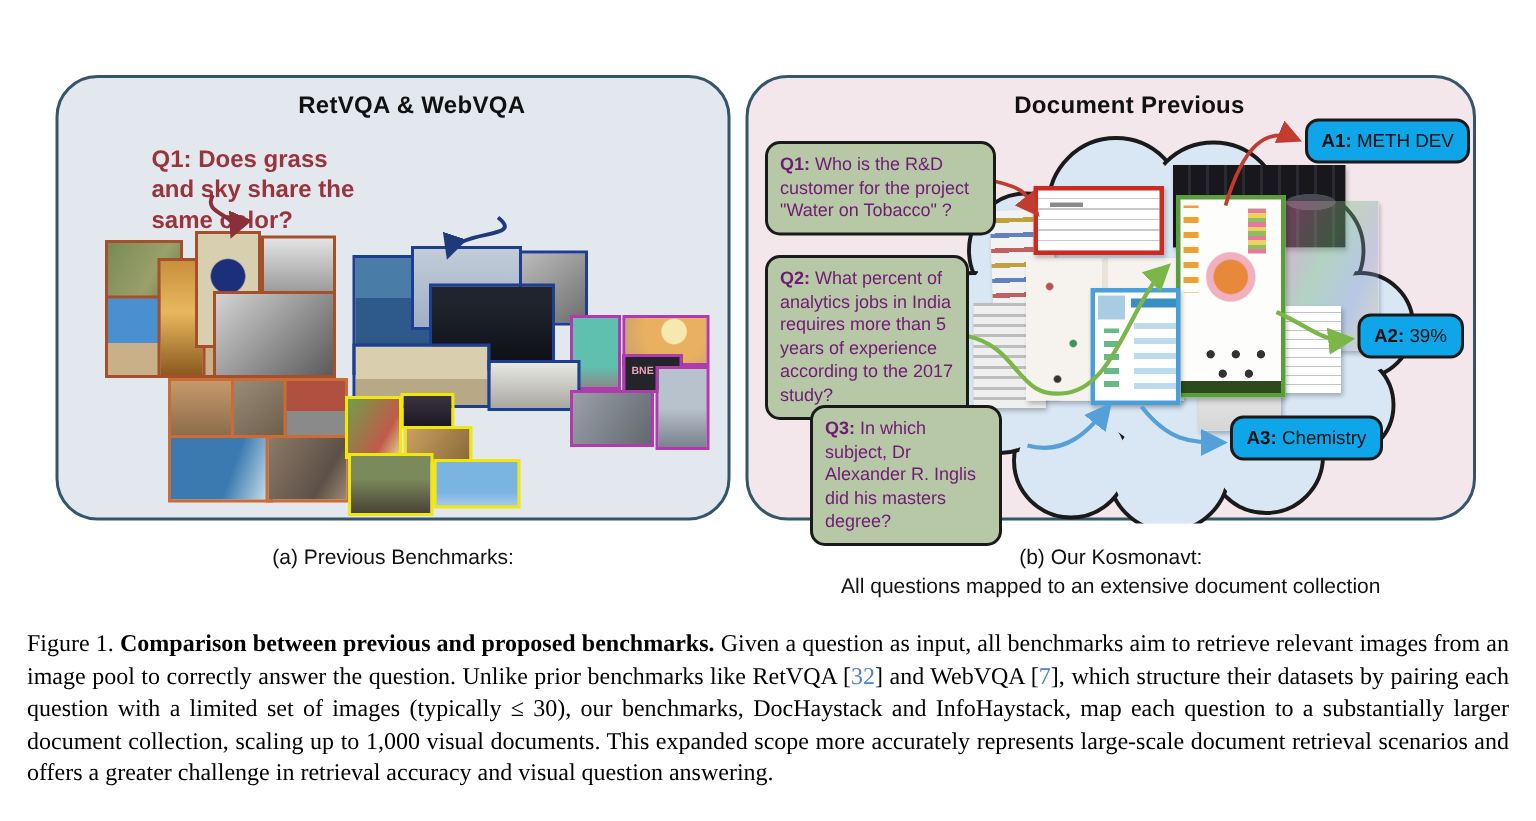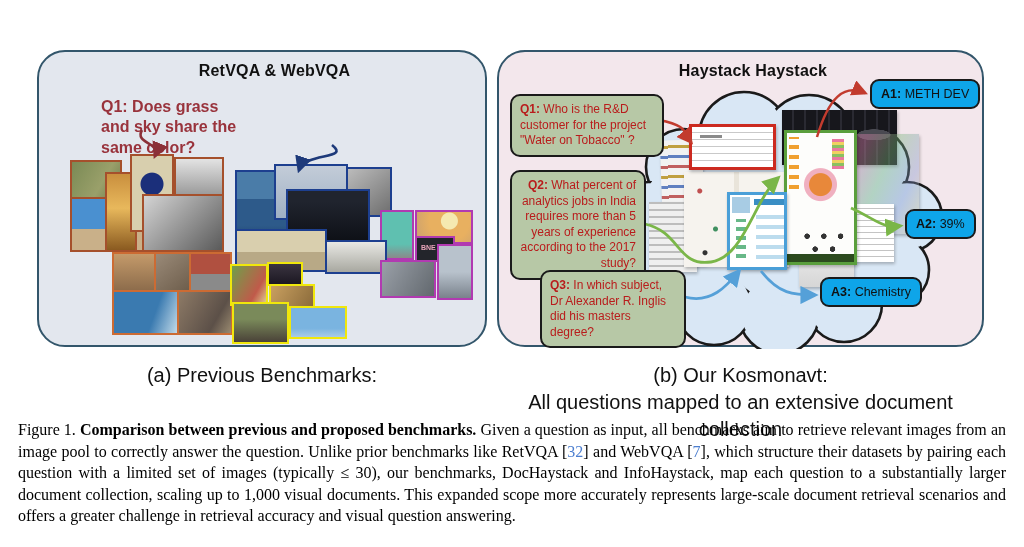--- a/index.html
+++ b/index.html
@@ -16,25 +16,25 @@
   .ph{position:absolute;box-sizing:border-box;border:2px solid;}
   .b-brown{border-color:#a5502c;}
   .b-orange{border-color:#cc6b33;}
   .b-navy{border-color:#1d3f8f;}
   .b-yellow{border-color:#f0e70c;}
   .b-magenta{border-color:#b13ab1;}
   .svg-overlay{position:absolute;left:0;top:0;pointer-events:none;}
   
   .doc{position:absolute;box-sizing:border-box;background:#fff;box-shadow:1px 2px 3px rgba(0,0,0,.25);}
   .qbox{position:absolute;box-sizing:border-box;background:#b7c8a6;border:2.5px solid #1a1a1a;
-        border-radius:10px;padding:6px 8px;font-size:12px;line-height:1.3;color:#b91c1c;z-index:6;}
+        border-radius:10px;padding:6px 8px;font-size:12px;line-height:1.3;color:#701a75;z-index:6;}
   .abox{position:absolute;box-sizing:border-box;background:#0ea5e9;border:2.5px solid #1a1a1a;
         border-radius:9px;padding:6px 9px;font-size:12.5px;color:#111;z-index:6;white-space:nowrap;}
   .qbox b,.abox b{font-weight:bold;}
-  .subcap{position:absolute;text-align:center;font-size:20px;color:#111;line-height:1.35;}
+  .subcap{position:absolute;text-align:center;font-size:14px;color:#111;line-height:1.35;}
   #figcap{position:absolute;left:18px;top:419px;width:988px;font-family:"Liberation Serif",serif;
           font-size:16px;line-height:21.5px;color:#000;text-align:justify;}
   #figcap .cite{color:#4d7fd0;}
   .bne{position:absolute;font-size:7px;font-weight:bold;color:#e7a4b9;left:4px;top:6px;}
 </style>
 </head>
 <body>
 
 <div id="canvas">
 
@@ -84,21 +84,21 @@
         <marker id="m-navy" viewBox="0 0 10 10" refX="8" refY="5" markerWidth="6.5" markerHeight="6.5" orient="auto-start-reverse">
           <path d="M0,0 L10,5 L0,10 z" fill="#1e3a7a"></path>
         </marker>
       </defs>
       <path d="M103,78 C 95,92 122,90 116,104" fill="none" stroke="#8b3038" stroke-width="2.6" marker-end="url(#m-maroon)"></path>
       <path d="M293,93 C 312,108 266,100 260,118" fill="none" stroke="#1e3a7a" stroke-width="2.6" marker-end="url(#m-navy)"></path>
     </svg>
   </div>
 
   <div id="panel-right" class="panel">
-    <div class="panel-title">Haystack Haystack</div>
+    <div class="panel-title">Document Previous</div>
 
     <svg class="svg-overlay" width="487" height="297" viewBox="0 0 487 297" style="z-index:1;">
       <g stroke="#1a1a1a" stroke-width="2.6" fill="#d9e7f5">
         <circle cx="185" cy="115" r="38"></circle>
           <circle cx="245" cy="85" r="45"></circle>
           <circle cx="310" cy="88" r="45"></circle>
         <circle cx="370" cy="115" r="40"></circle>
           <circle cx="408" cy="165" r="35"></circle>
           <circle cx="395" cy="218" r="35"></circle>
         <circle cx="345" cy="252" r="38"></circle>
@@ -178,24 +178,24 @@
       <path d="M318,85 C 330,45 345,32 366,41" fill="none" stroke="#c23b2e" stroke-width="2.5" marker-end="url(#m-red)"></path>
       <path d="M146,172 C 182,180 178,215 212,210 C 245,205 254,150 279,126" fill="none" stroke="#7ab648" stroke-width="2.8" marker-end="url(#m-green)"></path>
       <path d="M352,156 C 378,168 382,176 401,174" fill="none" stroke="#7ab648" stroke-width="2.8" marker-end="url(#m-green)"></path>
       <path d="M186,245 C 212,252 228,234 240,219" fill="none" stroke="#55a0d8" stroke-width="2.8" marker-end="url(#m-blue)"></path>
       <path d="M262,219 C 280,242 294,243 316,243" fill="none" stroke="#55a0d8" stroke-width="2.8" marker-end="url(#m-blue)"></path>
     </svg>
 
     <div class="qbox" style="left:11px;top:42px;width:154px;">
       <b>Q1:</b><span> Who is the R&amp;D customer for the project "Water on Tobacco" ?</span>
     </div>
-    <div class="qbox" style="left:11px;top:118px;width:136px;text-align:right;">
+    <div class="qbox" style="left:11px;top:118px;width:136px;">
       <b>Q2:</b><span> What percent of analytics jobs in India requires more than 5 years of experience according to the 2017 study?</span>
     </div>
-    <div class="qbox" style="left:41px;top:218px;width:146px;">
+    <div class="qbox" style="left:41px;top:218px;width:128px;">
       <b>Q3:</b><span> In which subject, Dr Alexander R. Inglis did his masters degree?</span>
     </div>
 
     <div class="abox" style="left:371px;top:27px;">
       <b>A1:</b><span> METH DEV</span>
     </div>
     <div class="abox" style="left:406px;top:157px;">
       <b>A2:</b><span> 39%</span>
     </div>
     <div class="abox" style="left:321px;top:225px;">

